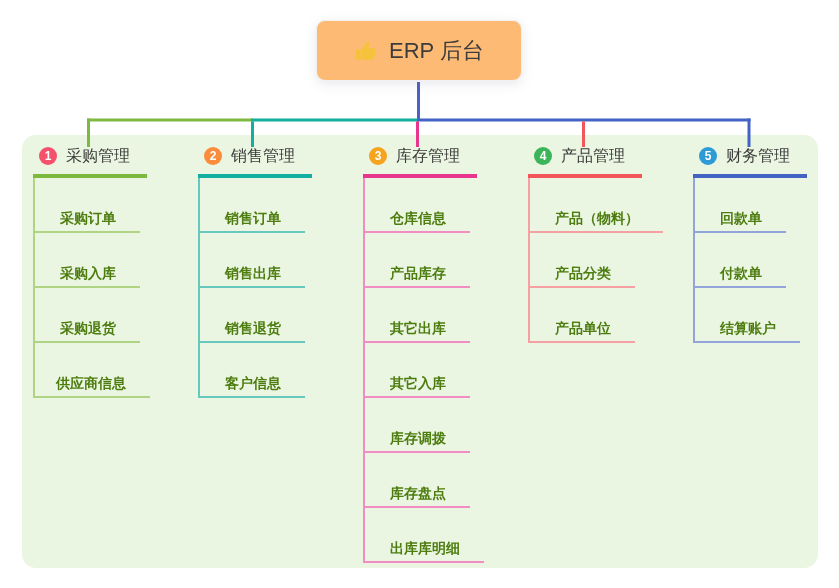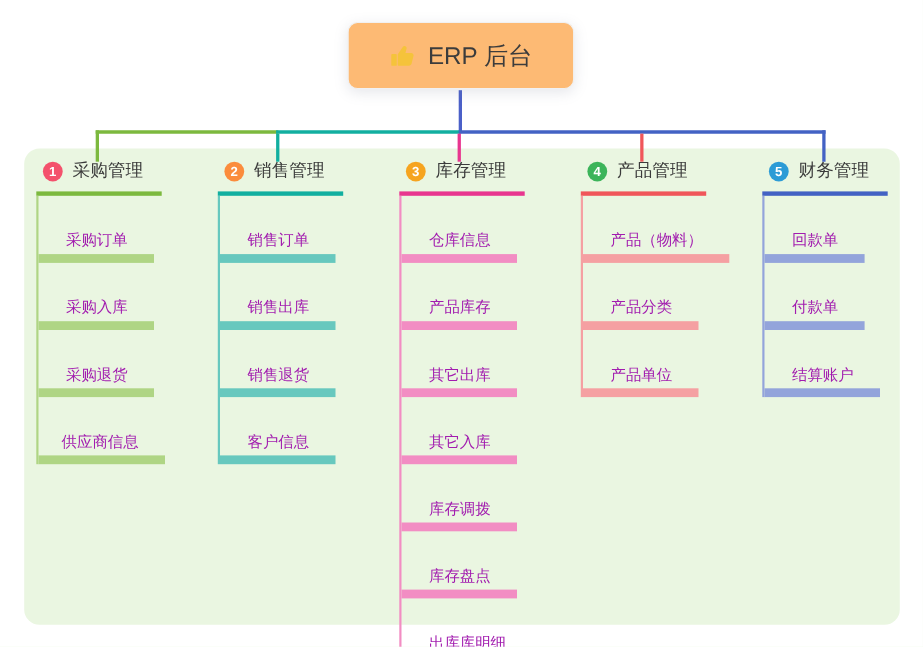--- a/index.html
+++ b/index.html
@@ -50,23 +50,24 @@
     color:#ffffff; font-size:12px; font-weight:bold;
     flex:0 0 18px;
   }
   .children {
     border-left:2px solid #ccc;
     width:max-content;
   }
   .child {
     display:block; width:max-content;
     padding:31px 24px 4px 25px;
-    border-bottom:8px solid #84cc16;
-    font-size:14px; color:#a21caf;
+    border-bottom:2px solid #84cc16;
+    font-size:14px; color:#4d7c0f;
     line-height:18px;
+    font-weight:bold;
   }
   .b1 { left:33px; }
   .b2 { left:198px; }
   .b3 { left:363px; }
   .b4 { left:528px; }
   .b5 { left:693px; }
 </style>
 </head>
 <body>
 

